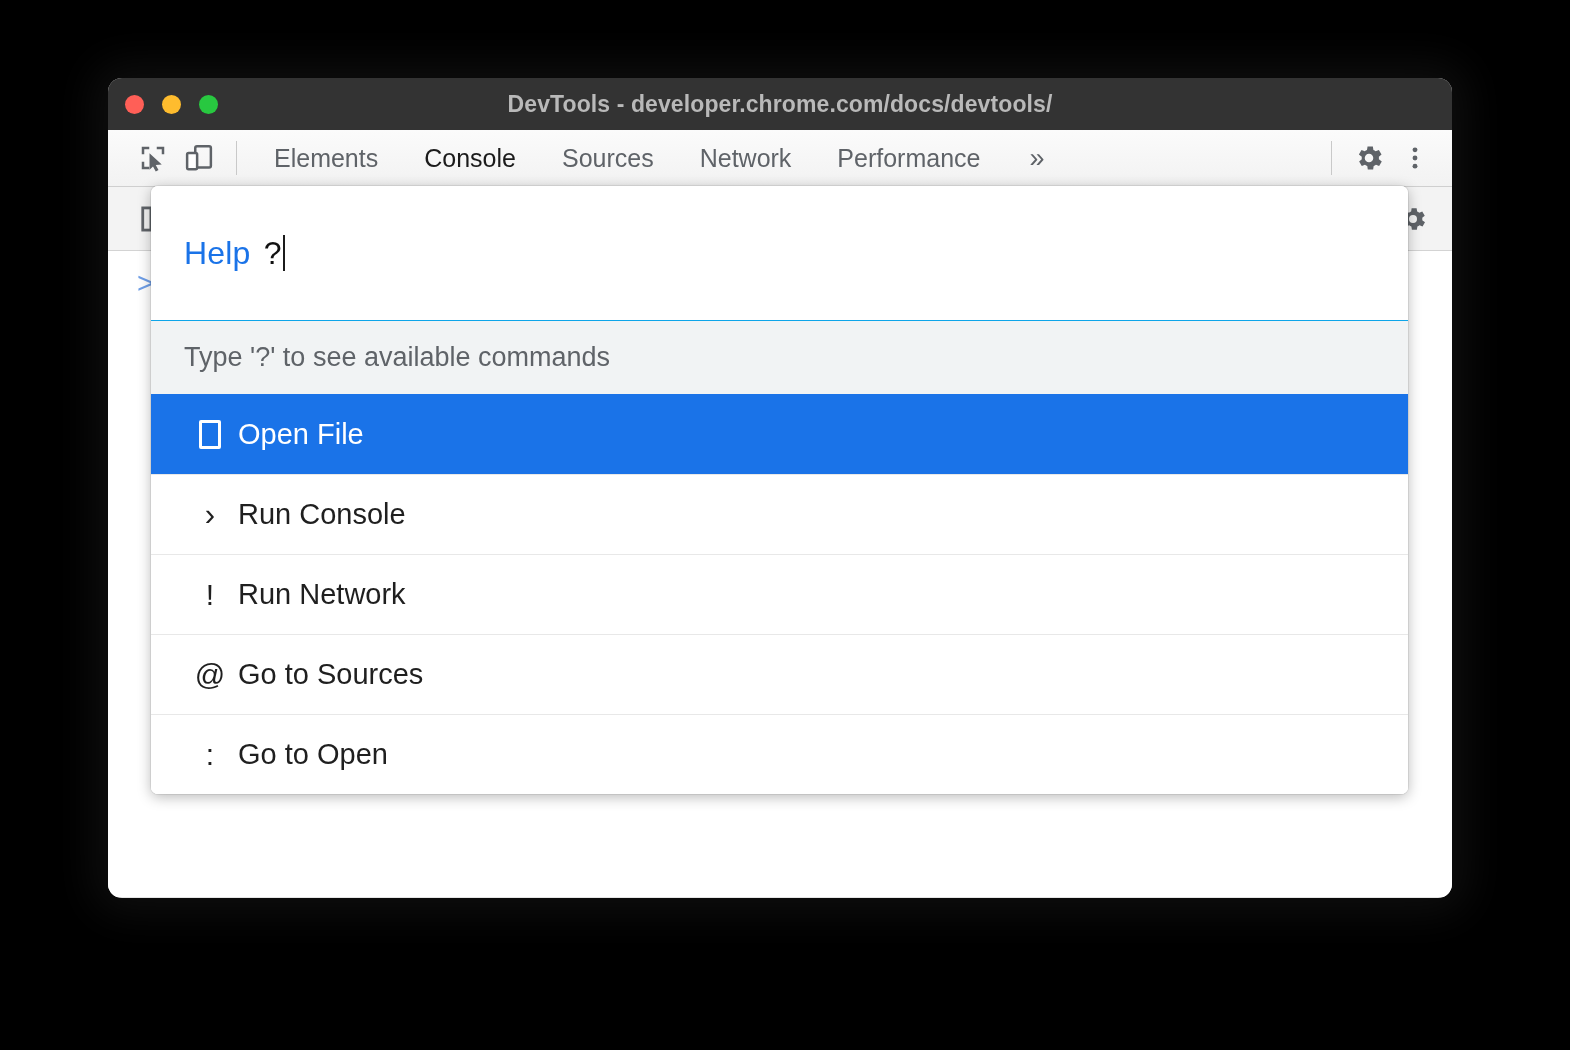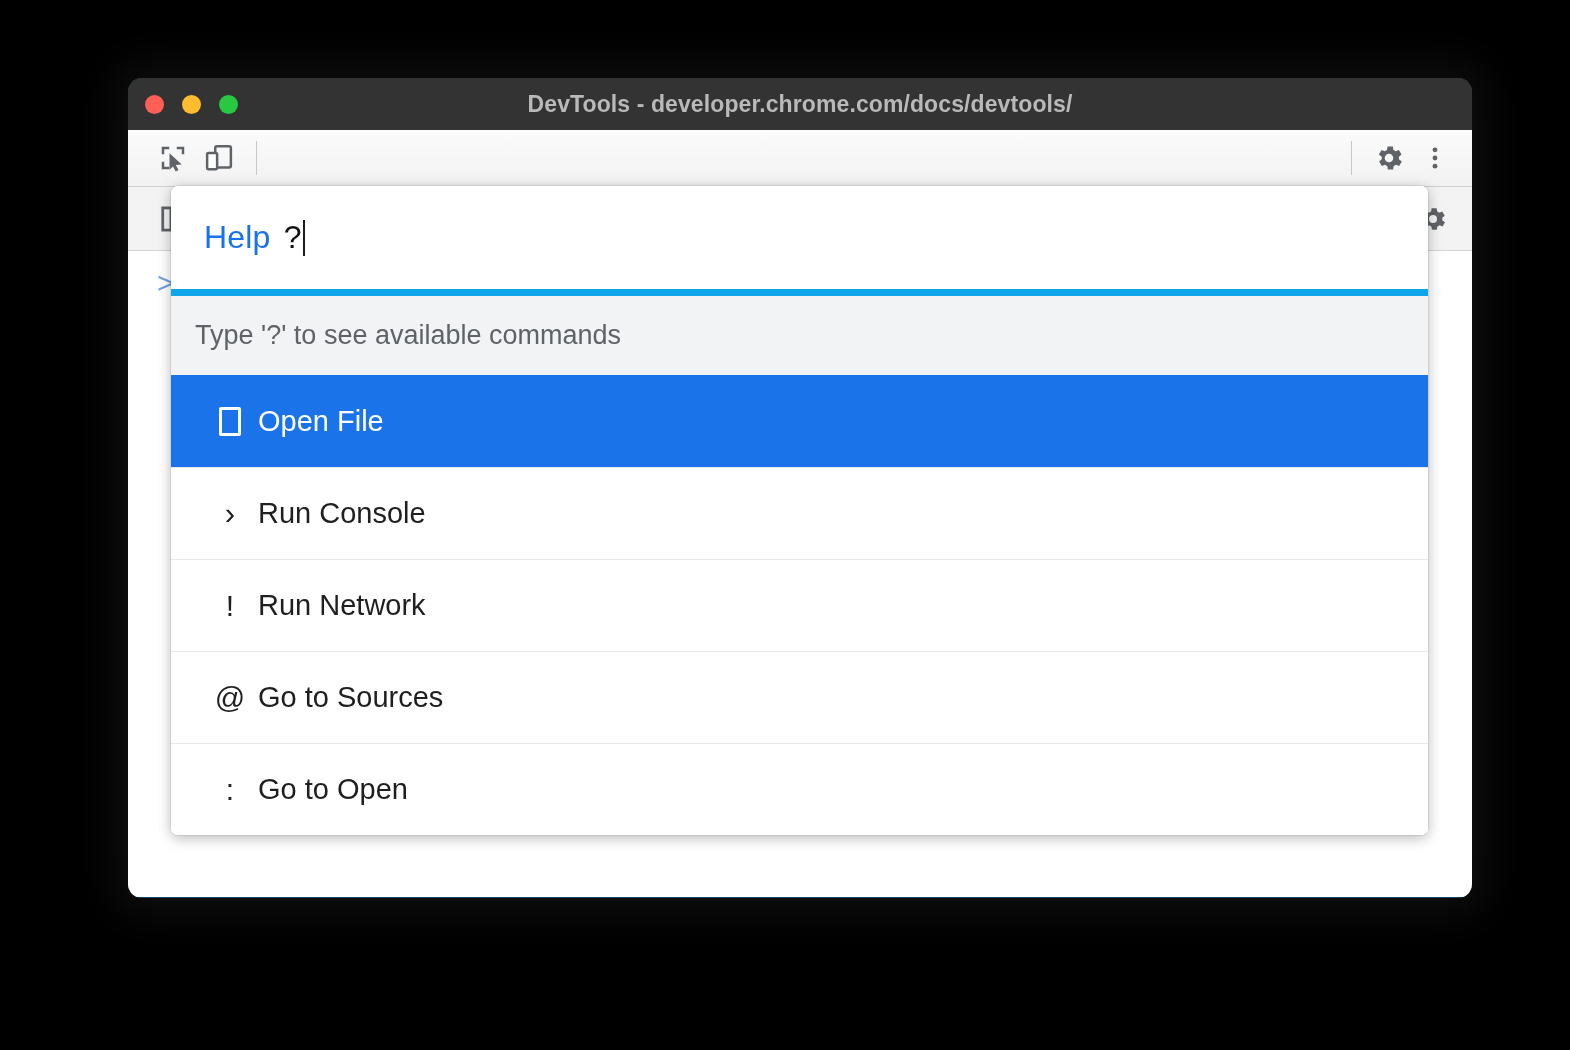--- a/index.html
+++ b/index.html
@@ -15,26 +15,26 @@
   #root {
     position: relative;
     width: 1570px;
     height: 1050px;
     background: #000000;
   }
 
   
   .window {
     position: absolute;
-    left: 128px;
+    left: 108px;
     top: 78px;
     width: 1344px;
     height: 820px;
     border-radius: 14px;
-    background: #0c4a6e;
+    background: #e5e5e5;
     overflow: hidden;
     box-shadow: 0 0 42px 16px rgba(255,255,255,0.055);
   }
 
   
   .titlebar {
     position: relative;
     height: 52px;
     background: #333333;
     display: flex;
@@ -135,21 +135,21 @@
     left: 43px;
     top: 108px;
     width: 1257px;
     background: #ffffff;
     border-radius: 7px 7px 7px 7px;
     box-shadow: 0 3px 14px rgba(0,0,0,0.28), 0 0 0 1px rgba(0,0,0,0.07);
     overflow: hidden;
     z-index: 20;
   }
   .cmd-input-row {
-    height: 103px;
+    height: 134px;
     display: flex;
     align-items: center;
     padding-left: 33px;
     background: #ffffff;
   }
   .cmd-prefix {
     color: #1a73e8;
     font-size: 32px;
     letter-spacing: 0.2px;
   }
@@ -161,33 +161,33 @@
   .cmd-caret {
     display: inline-block;
     width: 2px;
     height: 36px;
     background: #1b1b1b;
     margin-left: 2px;
     vertical-align: -6px;
   }
 
   .cmd-hint {
-    height: 86px;
+    height: 74px;
     background: #f1f3f4;
-    border-top: 7px solid #0ea5e9;
-    display: flex;
-    align-items: center;
-    padding-left: 24px;
+    border-top: 1px solid #0ea5e9;
+    display: flex;
+    align-items: center;
+    padding-left: 33px;
     color: #5f6368;
     font-size: 27px;
   }
 
   .cmd-list { background: #ffffff; }
   .cmd-item {
-    height: 92px;
+    height: 80px;
     display: flex;
     align-items: center;
     border-top: 1px solid #e8e8e8;
     background: #ffffff;
     text-align: right;
   }
   .cmd-item:first-child { border-top: none; }
   .cmd-item.selected {
     background: #1a73e8;
     border-top-color: #1a73e8;
@@ -253,20 +253,28 @@
 
       <div class="tb-icon">
         <svg width="30" height="30" viewBox="0 0 24 24">
           <rect x="9" y="2.5" width="12.5" height="17" rx="1.4" fill="none" stroke="#5f6368" stroke-width="2"></rect>
           <rect x="2.5" y="8" width="8" height="13" rx="1.2" fill="#ffffff" stroke="#5f6368" stroke-width="2"></rect>
         </svg>
       </div>
 
       <div class="tb-sep"></div>
 
+      <div class="tabs">
+        <div class="tab">Elements</div>
+        <div class="tab active">Console</div>
+        <div class="tab">Sources</div>
+        <div class="tab">Network</div>
+        <div class="tab">Performance</div>
+        <div class="overflow-tabs">»</div>
+      </div>
 
       <div class="tb-right">
         <div class="tb-sep"></div>
         <div class="tb-icon">
           <svg width="32" height="32" viewBox="0 0 24 24">
             <path fill="#5f6368" d="M19.4 13a7.6 7.6 0 0 0 0-2l2-1.6-2-3.4-2.4 1a7.6 7.6 0 0 0-1.7-1l-.4-2.6h-4l-.4 2.6c-.6.2-1.2.6-1.7 1l-2.4-1-2 3.4L6.6 11a7.6 7.6 0 0 0 0 2l-2 1.6 2 3.4 2.4-1c.5.4 1.1.8 1.7 1l.4 2.6h4l.4-2.6c.6-.2 1.2-.6 1.7-1l2.4 1 2-3.4zM12 15.2A3.2 3.2 0 1 1 12 8.8a3.2 3.2 0 0 1 0 6.4z"></path>
           </svg>
         </div>
         <div class="tb-icon">
           <svg width="28" height="28" viewBox="0 0 24 24">

